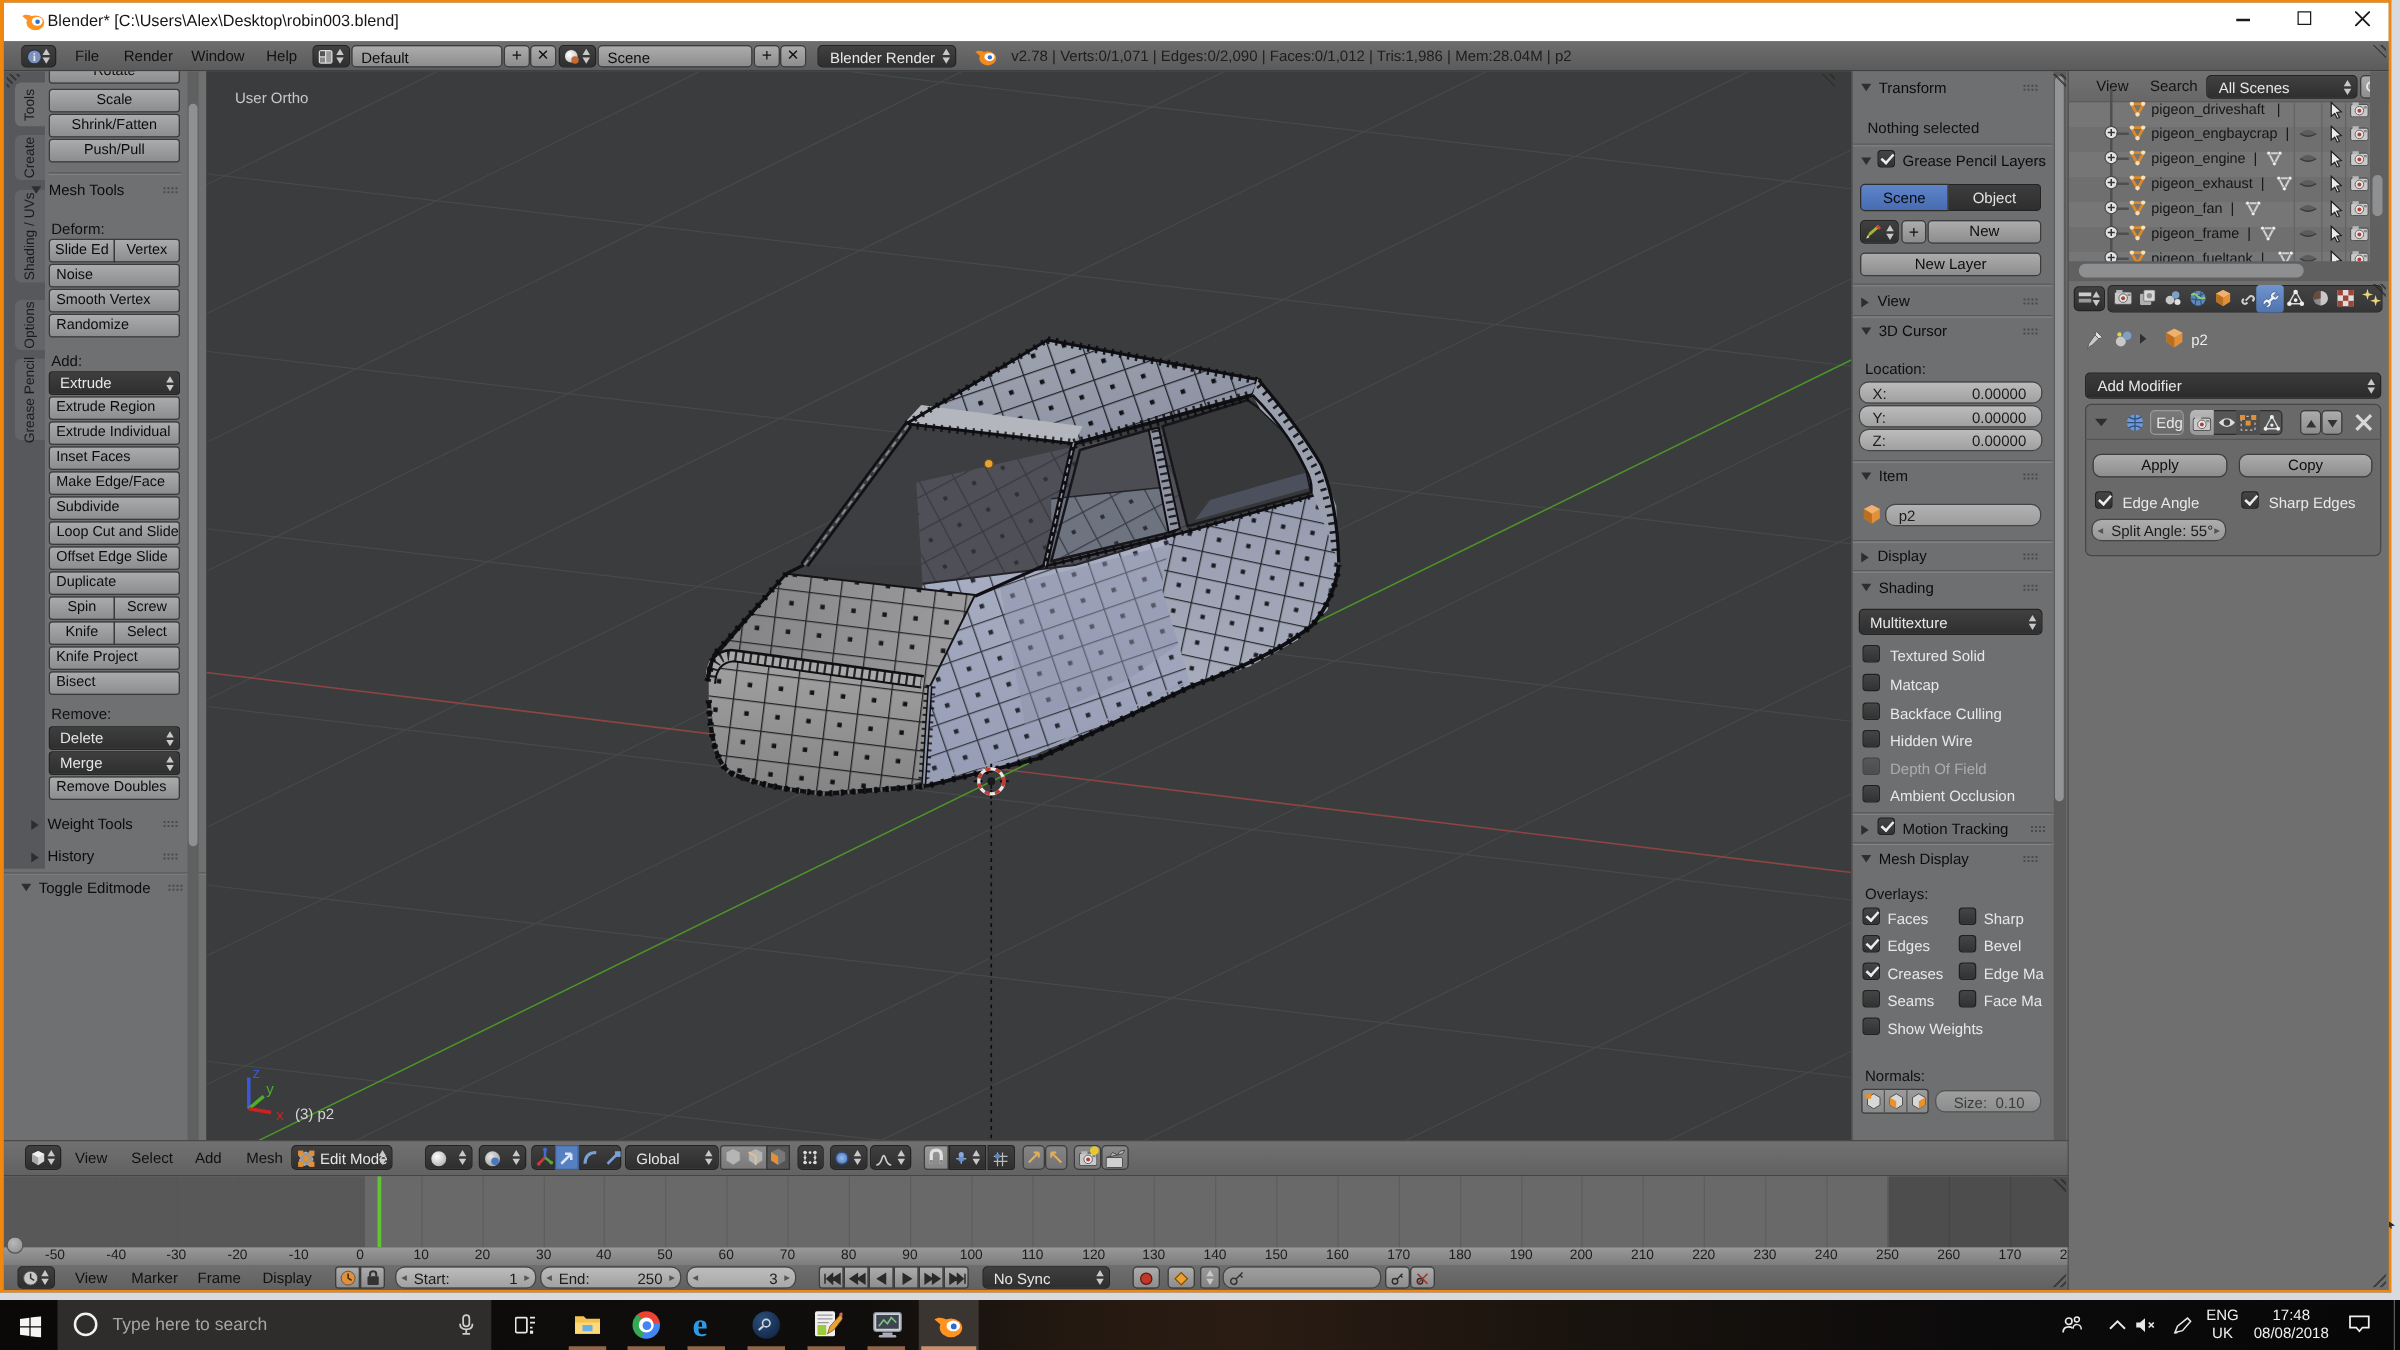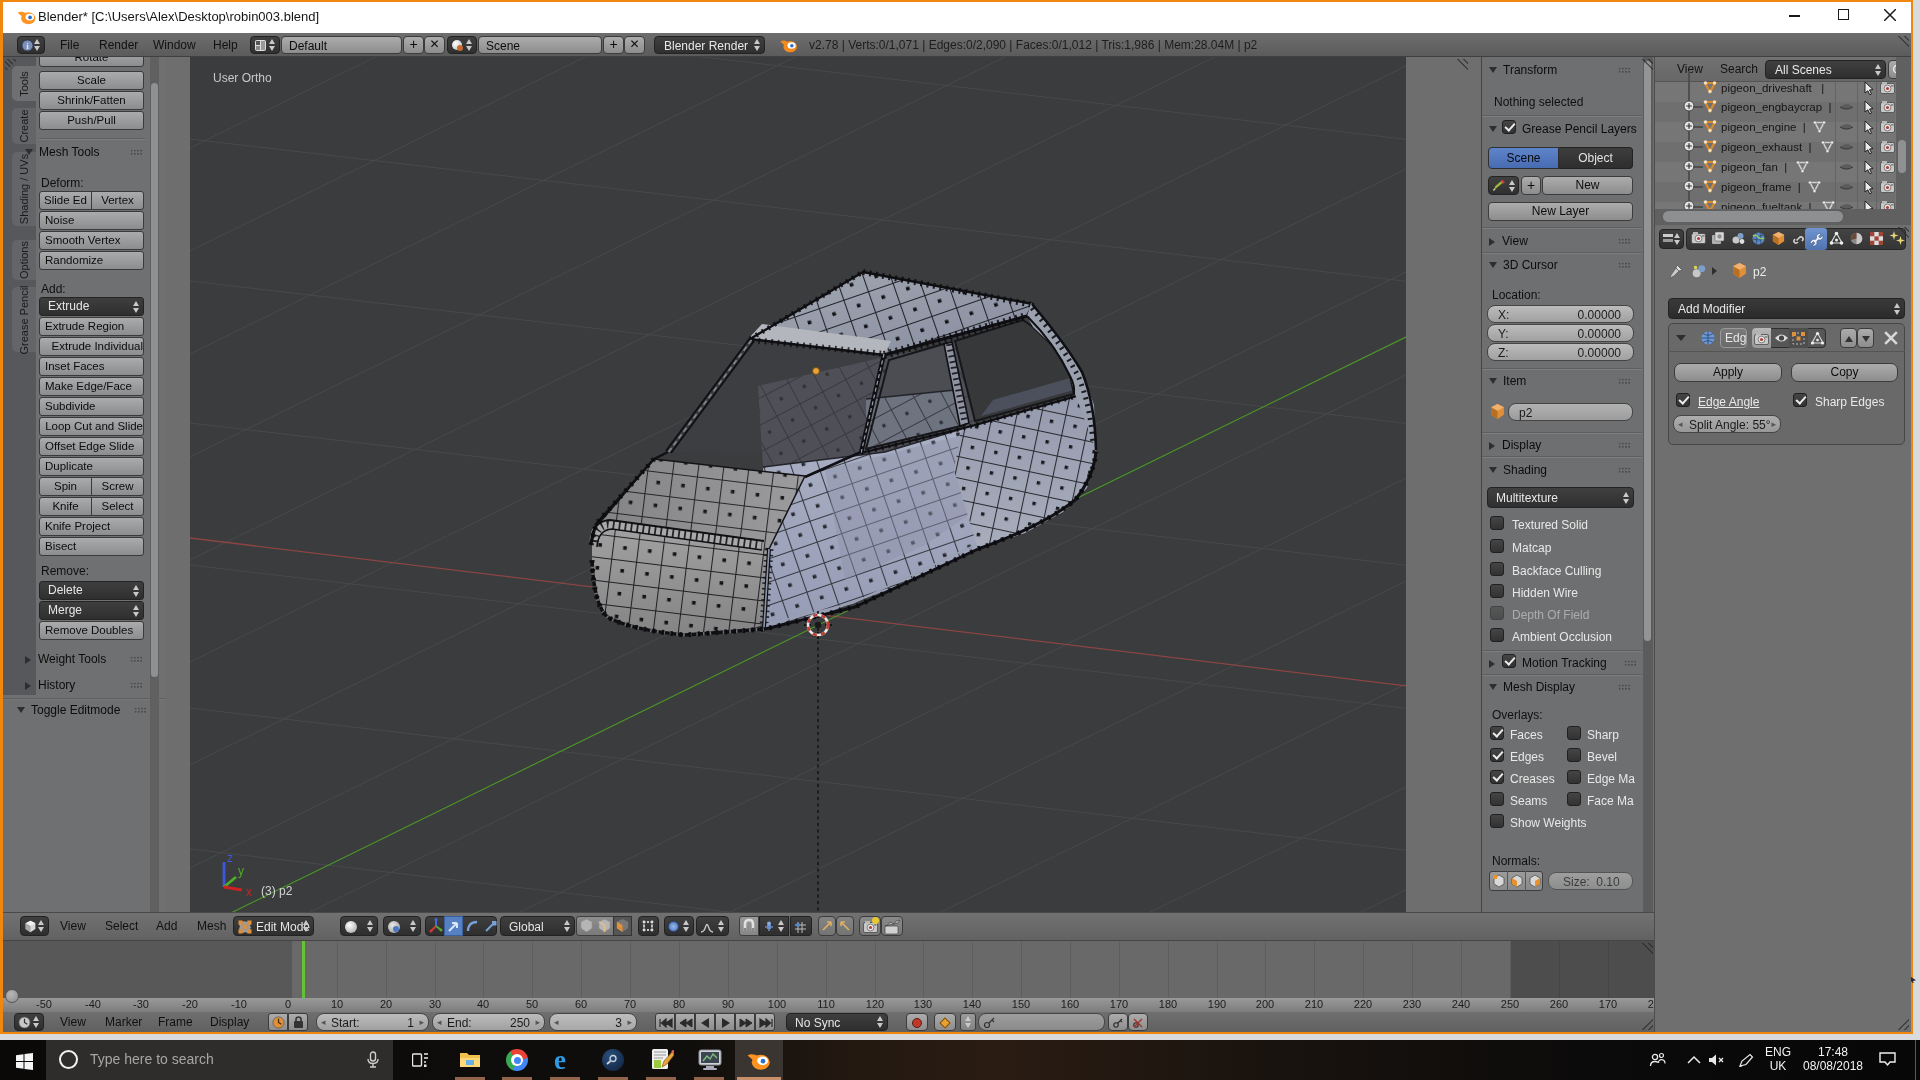--- a/index.html
+++ b/index.html
@@ -37,21 +37,21 @@
   .grip { position:absolute; width:13px; height:6px; opacity:.5;
      background-image:radial-gradient(#242424 34%, transparent 36%); background-size:3.2px 3.2px; }
   .vscroll { position:absolute; width:7px; border-radius:4px; background:#8f9092; }
   .sep-line { position:absolute; height:2px; background:linear-gradient(#4c4c4c,#909090); }
   .cgrip { position:absolute; width:13px; height:13px;
      background:repeating-linear-gradient(45deg, transparent 0 2.5px, rgba(40,40,40,.65) 2.5px 4px); 
      clip-path:polygon(100% 0,0 0,100% 100%); }
   .cgrip.bl { clip-path:polygon(0 0,0 100%,100% 100%); transform:scaleX(-1);}
 
   
-  #viewport { position:absolute; left:165px; top:57px; width:1216px; height:855px; background:#3a3c3d; overflow:hidden;margin-left:25px; }
+  #viewport { position:absolute; left:165px; top:57px; width:1316px; height:855px; background:#3a3c3d; overflow:hidden; }
 
   
   #npanel { position:absolute; left:1481px; top:57px; width:174px; height:855px; background:#6e6f70; overflow:hidden; border-left:1px solid #454545;}
   .np-hdr { position:absolute; left:7px; font-size:12px; color:#0c0c0c; white-space:nowrap;}
   .np-field { position:absolute; left:5px; width:147px; height:18px; border-radius:8px;
      background:linear-gradient(#bcbcbc,#a0a0a0); border:1px solid #454545; color:#1b1b1b; font-size:12px; }
   .np-check { position:absolute; width:14px; height:14px; background:linear-gradient(#454545,#323232); border:1px solid #202020; border-radius:3px; }
   .np-check.on:before { content:""; position:absolute; left:2px; top:2px; width:8px; height:4px;
      border-left:2.5px solid #ededed; border-bottom:2.5px solid #ededed; transform:rotate(-48deg); }
   .np-chklabel { position:absolute; font-size:12px; color:#e8e8e8; white-space:nowrap;}
@@ -205,21 +205,21 @@
     <div class="grip" style="left:127px;top:92px;"></div>
     <div class="shelf-label" style="top:119px;">Deform:</div>
     <div class="tbtn half-l" style="top:134px;">Slide Ed</div>
     <div class="tbtn half-r" style="top:134px;">Vertex</div>
     <div class="tbtn" style="top:154px;text-align:left;padding-left:5px;">Noise</div>
     <div class="tbtn" style="top:174px;text-align:left;padding-left:5px;">Smooth Vertex</div>
     <div class="tbtn" style="top:194px;text-align:left;padding-left:5px;">Randomize</div>
     <div class="shelf-label" style="top:225px;">Add:</div>
     <div class="tmenu" style="top:240px;">Extrude<div class="updown"></div></div>
     <div class="tbtn" style="top:260px;text-align:left;padding-left:5px;">Extrude Region</div>
-    <div class="tbtn" style="top:280px;text-align:right;padding-left:5px;">Extrude Individual</div>
+    <div class="tbtn" style="top:280px;text-align:left;padding-left:5px;">Extrude Individual</div>
     <div class="tbtn" style="top:300px;text-align:left;padding-left:5px;">Inset Faces</div>
     <div class="tbtn" style="top:320px;text-align:left;padding-left:5px;">Make Edge/Face</div>
     <div class="tbtn" style="top:340px;text-align:left;padding-left:5px;">Subdivide</div>
     <div class="tbtn" style="top:360px;text-align:right;padding-left:5px;">Loop Cut and Slide</div>
     <div class="tbtn" style="top:380px;text-align:left;padding-left:5px;">Offset Edge Slide</div>
     <div class="tbtn" style="top:400px;text-align:left;padding-left:5px;">Duplicate</div>
     <div class="tbtn half-l" style="top:420px;">Spin</div>
     <div class="tbtn half-r" style="top:420px;">Screw</div>
     <div class="tbtn half-l" style="top:440px;">Knife</div>
     <div class="tbtn half-r" style="top:440px;">Select</div>
@@ -822,21 +822,21 @@
       </div>
     <div class="light-widget" style="left:202px;top:103px;width:17px;height:20px;">
         <div class="abs" style="left:4px;top:7px;width:0;height:0;border-left:4px solid transparent;border-right:4px solid transparent;border-top:6px solid #333;"></div>
       </div>
     <svg class="abs" style="left:229px;top:106px" width="14" height="14" viewBox="0 0 12 12">
         <path d="M1 1 L11 11 M11 1 L1 11" stroke="#d8d8d8" stroke-width="2.2"></path>
       </svg>
     <div class="light-widget" style="left:19px;top:138px;width:108px;height:19px;text-align:center;line-height:17px;border-radius:7px;">Apply</div>
     <div class="light-widget" style="left:136px;top:138px;width:107px;height:19px;text-align:center;line-height:17px;border-radius:7px;">Copy</div>
     <div class="np-check on" style="left:21px;top:168px;"></div>
-      <div class="abs" style="left:43px;top:170px;font-size:12px;color:#e9e9e9;text-decoration:underline;">Edge Angle</div>
+      <div class="abs" style="left:43px;top:170px;font-size:12px;color:#e9e9e9;">Edge Angle</div>
     <div class="np-check on" style="left:138px;top:168px;"></div>
       <div class="abs" style="left:160px;top:170px;font-size:12px;color:#e9e9e9;">Sharp Edges</div>
     <div class="np-field" style="left:18px;top:190px;width:108px;background:linear-gradient(#adadad,#989898);">
         <span class="abs" style="left:15px;top:2px;">Split Angle: 55°</span>
         <span class="abs" style="left:4px;top:3px;font-size:9px;color:#555;">◂</span>
         <span class="abs" style="right:4px;top:3px;font-size:9px;color:#555;">▸</span>
       </div>
   </div>
   <div id="vhead">
     <div class="hbtn-dark" style="left:17px;top:3px;width:29px;height:20px;">

